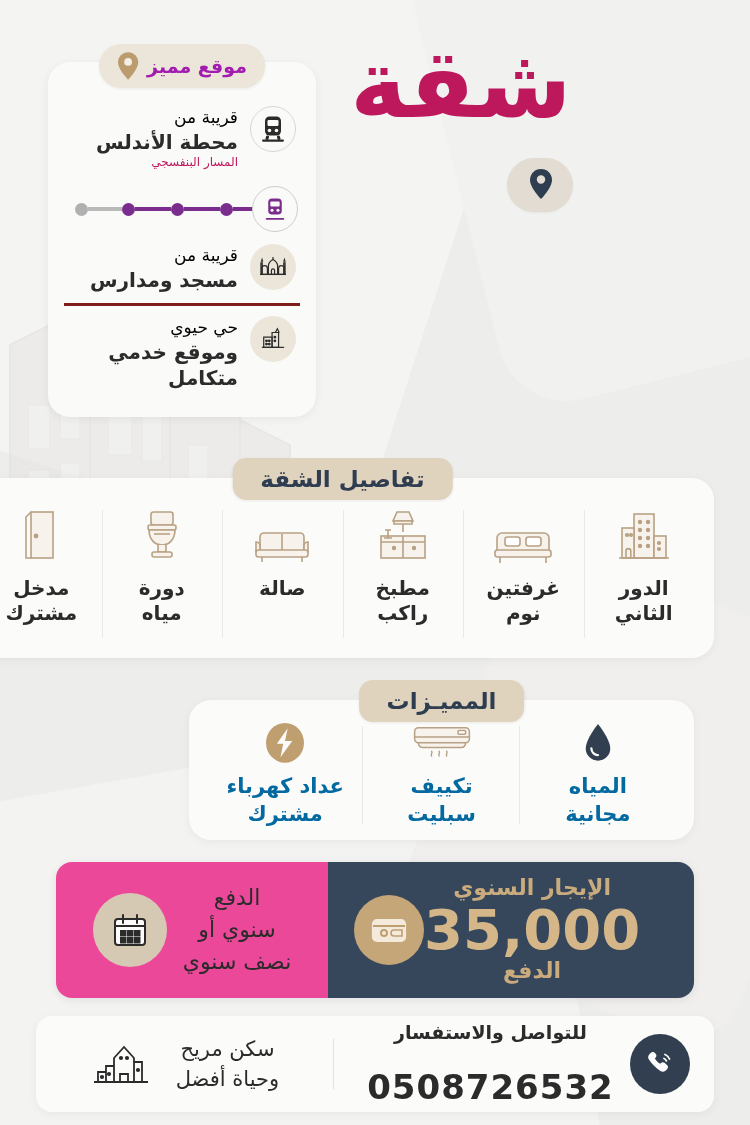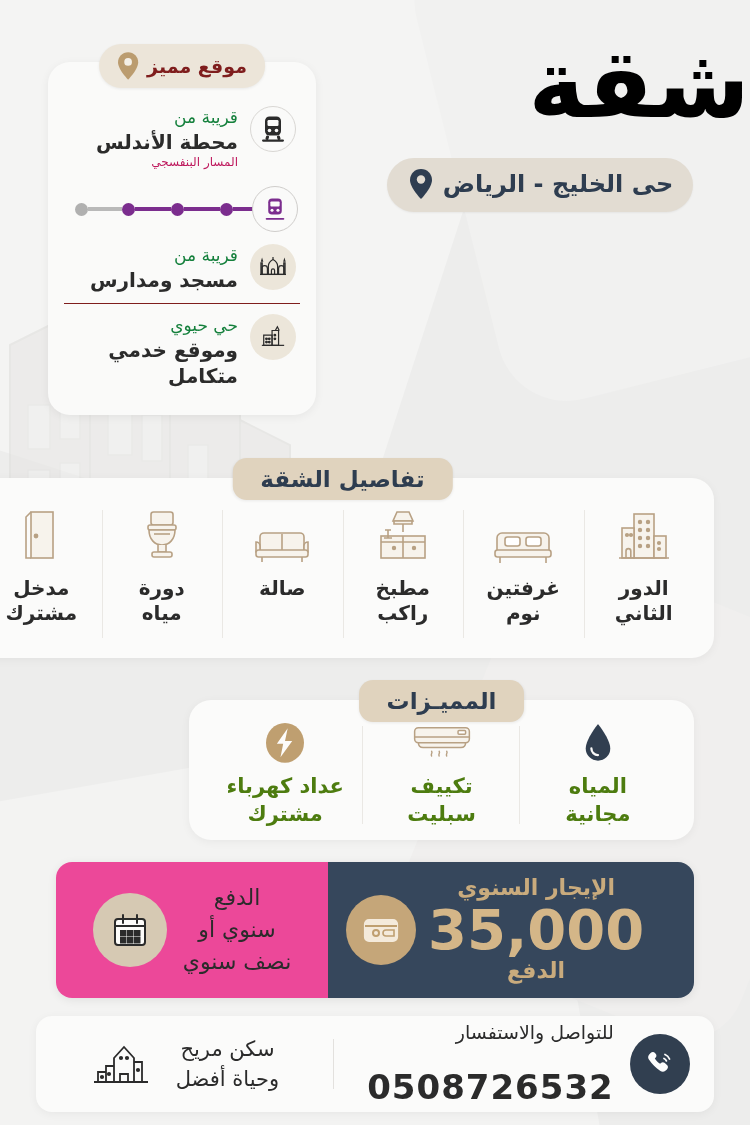--- a/index.html
+++ b/index.html
@@ -36,22 +36,22 @@
   .bg-building {
     position:absolute; left:-10px; top:255px; width:320px; height:340px;
     opacity:.55;
   }
   
   .wrap { position:relative; z-index:2; width:750px; height:1125px; }
 
   
   .hero { position:absolute; right:0; top:0; width:420px; }
   .title-1 {
-    font-size:96px; font-weight:bold; color:#000000;
-    text-align:right; line-height:1.0; letter-spacing:-2px;
+    font-size:96px; font-weight:bold; color:#be185d;
+    text-align:left; line-height:1.0; letter-spacing:-2px;
     margin-top:36px; padding-left:20px;
   }
   .title-2 {
     font-size:88px; font-weight:bold; color:#bb9c6f;
     text-align:center; line-height:1.0; letter-spacing:-2px;
     margin-top:4px; padding-left:20px;
   }
   .loc-pill {
     margin:26px auto 0; width:fit-content;
     background:#e2dcd2; border-radius:30px;
@@ -67,32 +67,32 @@
     background:#fafaf9; border-radius:22px;
     padding:34px 16px 16px 16px;
     box-shadow:0 2px 10px rgba(0,0,0,.06);
   }
   .loc-badge {
     position:absolute; top:-18px; left:50%; transform:translateX(-50%);
     background:#ece5d9; border-radius:22px;
     padding:8px 18px; display:flex; align-items:center; gap:8px;
     white-space:nowrap; box-shadow:0 1px 3px rgba(0,0,0,.07);
   }
-  .loc-badge .txt { font-size:19px; font-weight:bold; color:#7f1d1d; }
+  .loc-badge .txt { font-size:19px; font-weight:bold; color:#a21caf; }
 
   .loc-row { display:flex; align-items:flex-start; gap:12px; padding:10px 4px; }
-  .loc-row + .loc-row { border-top:1px solid #7f1d1d; }
+  .loc-row + .loc-row { border-top:3px solid #7f1d1d; }
   .icon-circle {
     width:46px; height:46px; border-radius:50%;
     flex:0 0 46px; display:flex; align-items:center; justify-content:center;
   }
   .ic-outline { border:1.5px solid #d9d7d4; background:transparent; }
   .ic-beige { background:#ece6da; }
   .loc-txt { padding-top:1px; }
-  .loc-txt .l1 { font-size:17px; color:#15803d; line-height:1.28; }
+  .loc-txt .l1 { font-size:17px; color:#000000; line-height:1.28; }
   .loc-txt .l2 { font-size:20px; font-weight:bold; color:#2b2b2b; line-height:1.3; }
   .loc-txt .l3 { font-size:12px; color:#be185d; line-height:1.3; }
   .metro-line { display:flex; align-items:center; gap:0; margin:6px 0 2px 0; padding-right:2px; }
   .metro-circle {
     width:46px; height:46px; border-radius:50%; border:1.5px solid #cfcdcb;
     background:#fafaf9; display:flex; align-items:center; justify-content:center;
     flex:0 0 46px; z-index:2;
   }
   .rail { display:flex; align-items:center; margin-right:-3px; }
   .seg { height:4px; background:#7b2d8e; }
@@ -131,31 +131,31 @@
 
   
   #features-card { position:absolute; right:56px; top:700px; width:505px; height:140px; }
   .feat-grid { display:flex; height:100%; padding:22px 18px 12px; }
   .feat-item {
     flex:1; display:flex; flex-direction:column; align-items:center; gap:8px; position:relative;
   }
   .feat-item + .feat-item::after {
     content:""; position:absolute; right:0; top:4px; bottom:4px; width:1px; background:#eae8e4;
   }
-  .feat-item .lbl { font-size:21px; font-weight:bold; color:#4d7c0f; text-align:center; line-height:1.3; }
+  .feat-item .lbl { font-size:21px; font-weight:bold; color:#0369a1; text-align:center; line-height:1.3; }
 
   
   .price-strip {
     position:absolute; right:56px; top:862px; width:638px; height:136px;
     display:flex; border-radius:16px; overflow:hidden;
     box-shadow:0 2px 10px rgba(0,0,0,.08);
   }
   .price-left {
     width:366px; background:#36475c; display:flex; align-items:center;
-    justify-content:flex-end; gap:12px; padding:0 24px 0 18px;
+    justify-content:flex-end; gap:0; padding:0 24px 0 26px;
   }
   .price-text { text-align:center; }
   .price-label { font-size:22px; font-weight:bold; color:#c9ab7d; line-height:1.1; }
   .price-value {
     font-size:56px; font-weight:bold; color:#d4b688; line-height:1.05; letter-spacing:0px;
   }
   .price-cur { font-size:22px; font-weight:bold; color:#c9ab7d; line-height:1.1; }
   .wallet-circle {
     width:70px; height:70px; border-radius:50%; background:#c5a679;
     display:flex; align-items:center; justify-content:center; flex:0 0 70px;
@@ -179,21 +179,21 @@
     flex:1.25; display:flex; align-items:center; justify-content:center; gap:16px;
     position:relative; padding-left:10px;
   }
   .foot-phone::after {
     content:""; position:absolute; left:0; top:18px; bottom:18px; width:1px; background:#e3e1de;
   }
   .phone-circle {
     width:60px; height:60px; border-radius:50%; background:#313f50;
     display:flex; align-items:center; justify-content:center; flex:0 0 60px;
   }
-  .phone-lbl { font-size:19px; color:#2b2b2b; line-height:1.2; }
+  .phone-lbl { font-size:19px; color:#2b2b2b; text-align:center; line-height:1.2;font-weight:bold; }
   .phone-num { font-size:34px; font-weight:bold; color:#2b2b2b; letter-spacing:1px; direction:ltr;margin-top:24px; }
   .foot-slogan { flex:1; display:flex; align-items:center; justify-content:center; gap:24px; }
   .slogan-txt { font-size:21px; color:#2b2b2b; text-align:center; line-height:1.45; }
 </style>
 </head>
 <body>
 
 <div class="bg-layer">
   <div class="bg-shape-a"></div>
   <div class="bg-shape-b"></div>
@@ -220,21 +220,20 @@
       <rect x="262" y="215" width="18" height="38"></rect>
     </g>
   </svg>
 </div>
 
 <div class="wrap">
 
   <div class="hero">
     <div class="title-1">شقة</div>
     <div class="loc-pill">
-      <span class="txt">حى الخليج - الرياض</span>
       <svg width="24" height="30" viewBox="0 0 24 30">
         <path d="M12 0C5.8 0 1 4.8 1 11c0 8 11 19 11 19s11-11 11-19C23 4.8 18.2 0 12 0z" fill="#2e3d50"></path>
         <circle cx="12" cy="10.5" r="4.2" fill="#e2dcd2"></circle>
       </svg>
     </div>
   </div>
 
   <div class="loc-card">
     <div class="loc-badge">
       <span class="txt">موقع مميز</span>

